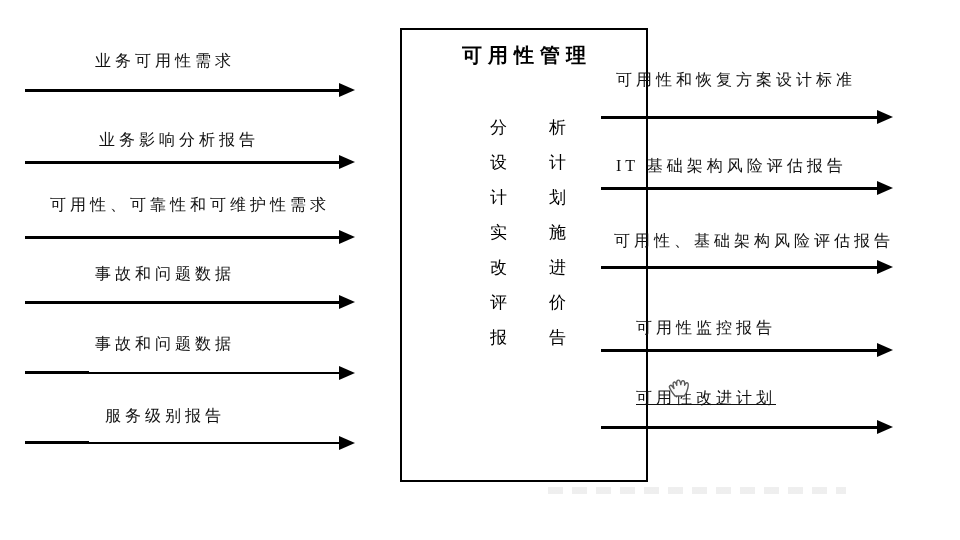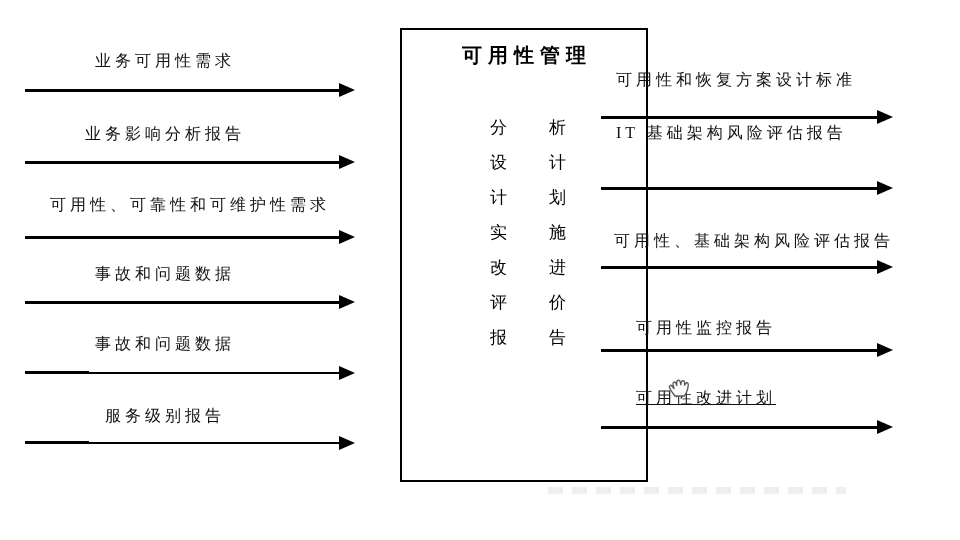--- a/index.html
+++ b/index.html
@@ -7,23 +7,23 @@
     position:relative;width:960px;height:540px;background:#ffffff;
     font-family:"Liberation Serif","DejaVu Serif",serif;color:#000;
     overflow:hidden;
   }
   
   .io-label{
     position:absolute;font-size:16px;line-height:24px;letter-spacing:4px;
     white-space:nowrap;color:#111;
   }
   .il{width:330px;left:0;text-align:center;}
-  .il1{top:49px;text-align:center;} .il2{top:122px;} .il3{top:193px;left:25px;font-family:Liberation Serif, serif;}
+  .il1{top:49px;text-align:center;} .il2{top:128px;margin-left:14px;} .il3{top:193px;left:25px;font-family:Liberation Serif, serif;}
   .il4{top:262px;} .il5{top:332px;} .il6{top:404px;}
-  .ol1{top:68px;left:616px;} .ol2{top:121px;left:616px;}
+  .ol1{top:68px;left:616px;} .ol2{top:154px;left:616px;}
   .ol3{top:229px;left:614px;} .ol4{top:316px;left:636px;}
   .ol5{top:386px;left:636px;text-decoration:underline;}
   
   .arr{position:absolute;height:14px;}
   .arr .shaft{position:absolute;left:0;right:14px;top:5.5px;height:3px;background:#000;}
   .arr.thin .shaft{top:6px;height:1.6px;}
   .arr .shaft-start{display:none;}
   .arr.thin .shaft-start{display:block;position:absolute;left:0;top:5px;width:64px;height:3.4px;background:#000;}
   .arr .head{
     position:absolute;right:0;top:0;width:0;height:0;

